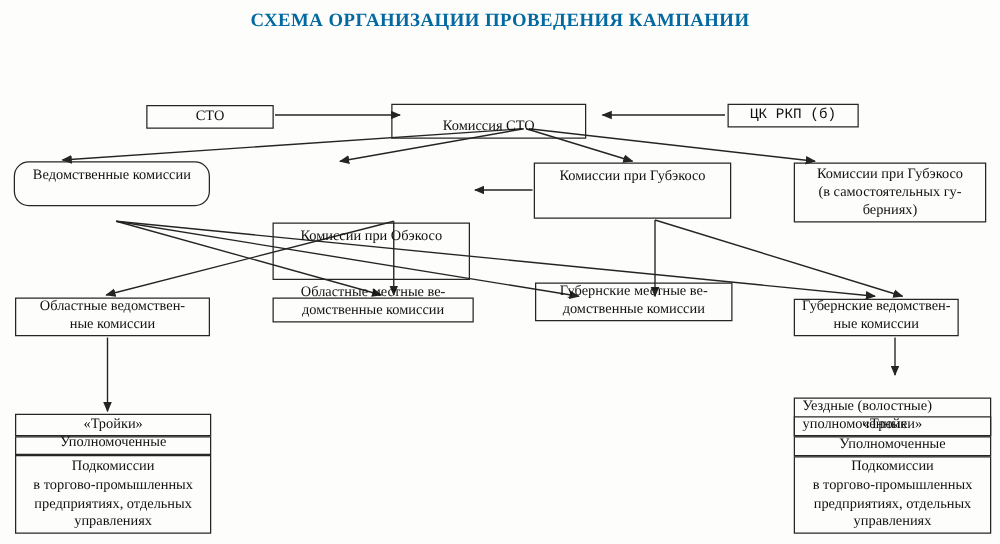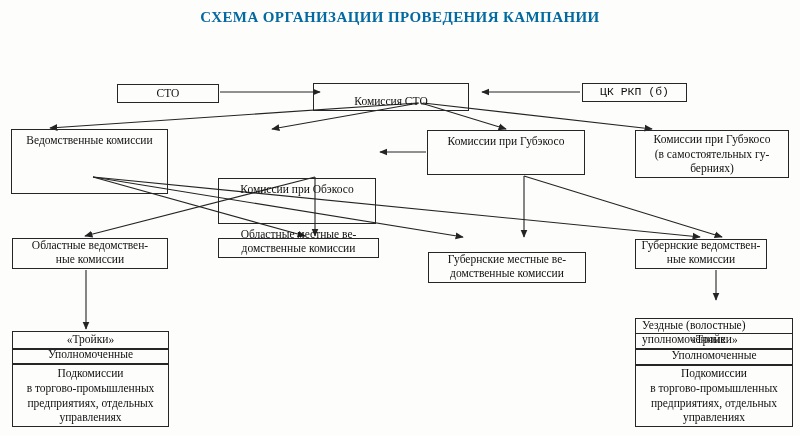--- a/index.html
+++ b/index.html
@@ -91,31 +91,31 @@
       <line x1="524" y1="176" x2="524" y2="237" marker-end="url(#arr)"></line>
       <line x1="524" y1="176" x2="722" y2="237" marker-end="url(#arr)"></line>
       <line x1="86" y1="270" x2="86" y2="329" marker-end="url(#arr)"></line>
       <line x1="716" y1="270" x2="716" y2="300" marker-end="url(#arr)"></line>
     </svg>
 
   <div id="nodes">
       <div class="node" style="left: 117px; top: 84px; width: 102px; height: 19px;"><span>СТО</span></div>
       <div class="node" style="left: 313px; top: 83px; width: 156px; height: 28px;"><span>Комиссия СТО</span></div>
       <div class="node" style="left: 582px; top: 83px; width: 105px; height: 19px; font-family: Liberation Mono, monospace;"><span>ЦК РКП (б)</span></div>
-      <div class="node vtop" style="left: 11px; top: 129px; width: 157px; height: 65px;"><span>Ведомственные комиссии</span></div>
+      <div class="node vtop" style="left: 11px; top: 129px; width: 157px; height: 36px; border-radius: 12px;"><span>Ведомственные комиссии</span></div>
       <div class="node vtop" style="left: 218px; top: 130px; width: 158px; height: 46px; margin-top: 48px;"><span>Комиссии при Обэкосо</span></div>
       <div class="node vtop" style="left: 427px; top: 130px; width: 158px; height: 45px;"><span>Комиссии при Губэкосо</span></div>
       <div class="node" style="left: 635px; top: 130px; width: 154px; height: 48px;"><span>Комиссии при Губэкосо
 (в самостоятельных гу-
 берниях)</span></div>
       <div class="node" style="left: 12px; top: 238px; width: 156px; height: 31px;"><span>Областные ведомствен-
 ные комиссии</span></div>
       <div class="node" style="left: 218px; top: 238px; width: 161px; height: 20px;"><span>Областные местные ве-
 домственные комиссии</span></div>
-      <div class="node" style="left: 428px; top: 252px; width: 158px; height: 31px;"><span>Губернские местные ве-
+      <div class="node" style="left: 428px; top: 226px; width: 158px; height: 31px;"><span>Губернские местные ве-
 домственные комиссии</span></div>
       <div class="node" style="left: 635px; top: 239px; width: 132px; height: 30px;"><span>Губернские ведомствен-
 ные комиссии</span></div>
       <div class="node aleft" style="left: 635px; top: 318px; width: 158px; height: 31px;"><span>Уездные (волостные)
 уполномоченные</span></div>
       <div class="node" style="left: 635px; top: 333px; width: 158px; height: 16px;"><span>«Тройки»</span></div>
       <div class="node" style="left: 635px; top: 349px; width: 158px; height: 16px;"><span>Уполномоченные</span></div>
       <div class="node" style="left: 635px; top: 365px; width: 158px; height: 62px;"><span>Подкомиссии
 в торгово-промышленных
 предприятиях, отдельных

